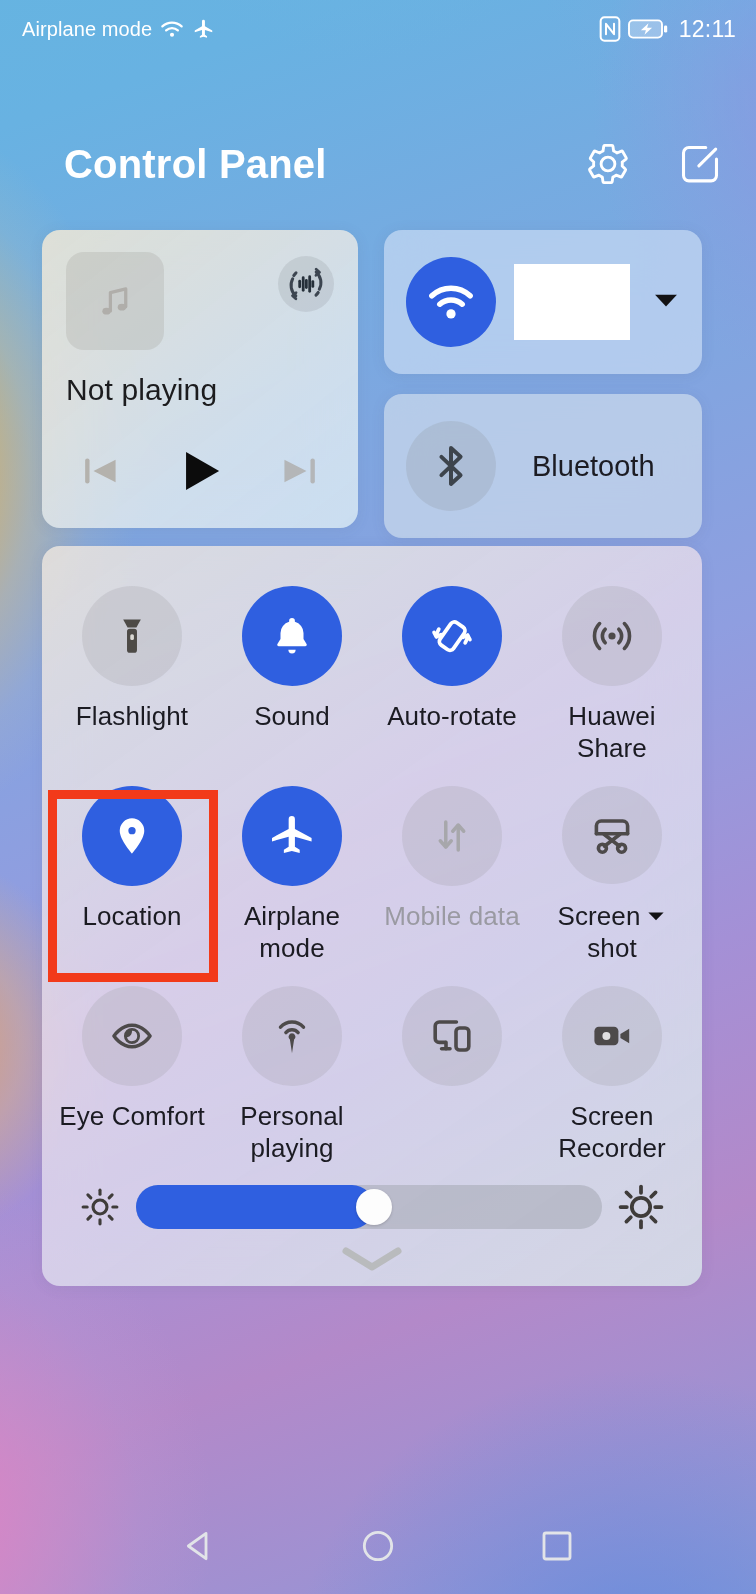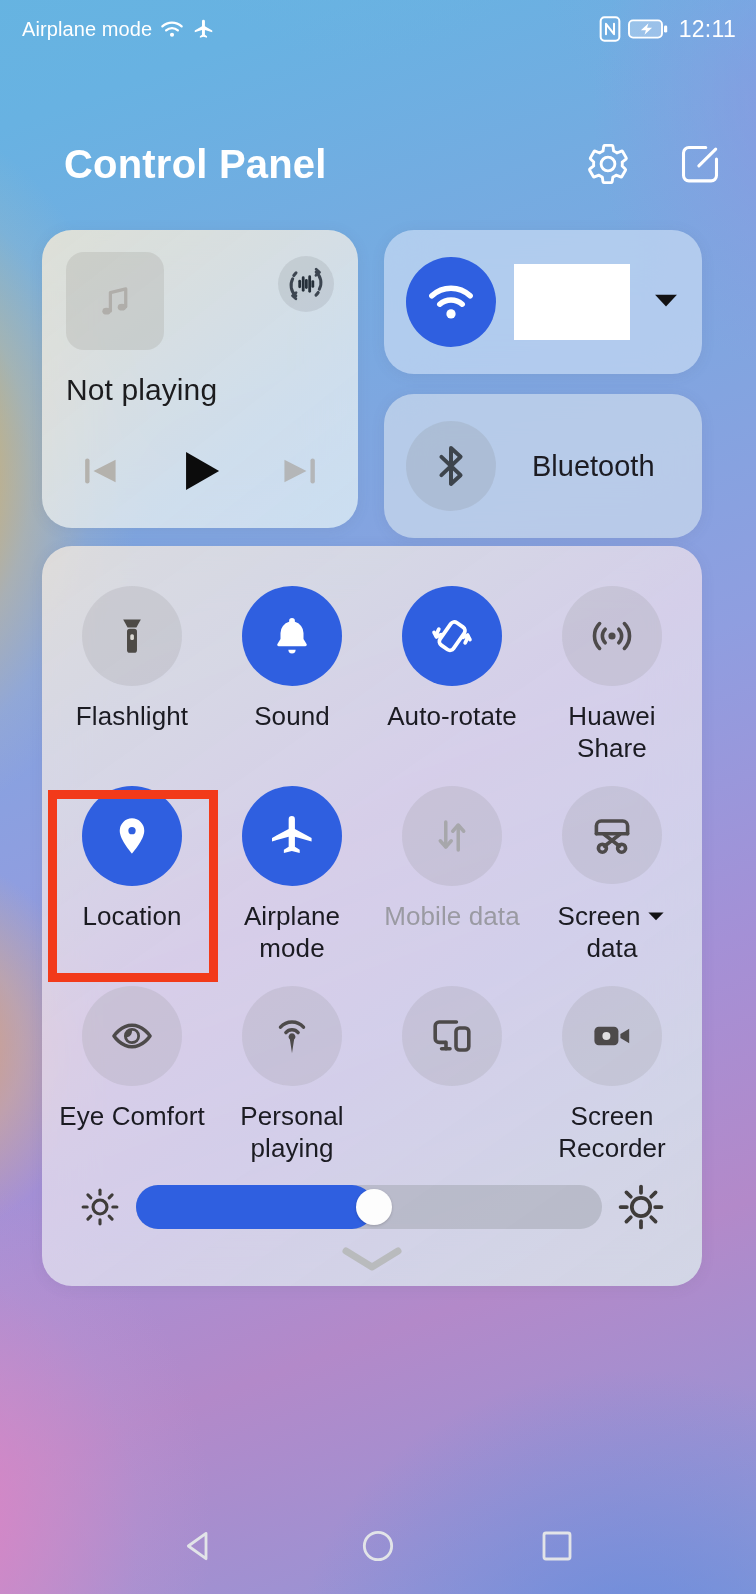--- a/index.html
+++ b/index.html
@@ -102,21 +102,21 @@
     font-size: 40px;
     font-weight: 700;
     letter-spacing: .2px;
   }
   .header-actions { display: flex; align-items: center; gap: 44px; }
   .header-actions .hbtn { width: 48px; height: 48px; display: flex; align-items: center; justify-content: center; cursor: pointer; }
 
   
   .card {
     position: absolute;
-    border-radius: 30px;
+    border-radius: 18px;
     background: rgba(255,255,255,0.42);
     backdrop-filter: blur(26px);
     -webkit-backdrop-filter: blur(26px);
     box-shadow: 0 2px 14px rgba(90,90,120,0.10);
     z-index: 5;
   }
 
   
   #media-card {
     left: 42px; top: 230px; width: 316px; height: 298px;
@@ -543,21 +543,21 @@
             <path d="M8.0 11.6l7.8 6.0M16.0 11.6l-7.8 6.0" stroke="#4d4a4a" stroke-width="1.8" stroke-linecap="round"></path>
             <circle cx="7.2" cy="18.6" r="2.0" fill="none" stroke="#4d4a4a" stroke-width="1.8"></circle>
             <circle cx="16.8" cy="18.6" r="2.0" fill="none" stroke="#4d4a4a" stroke-width="1.8"></circle>
           </svg>
         </span>
       </div>
       <div class="tlabel">
         <span>Screen</span><span class="caret"><svg width="20" height="14" viewBox="0 0 20 14">
               <path d="M2.4 3.4h15.2L10 11.2z" fill="#121214"></path>
             </svg></span><br>
-        <span>data</span>
+        <span>shot</span>
       </div>
     </div>
 
     <div class="tile">
       <div class="bubble">
         <span class="icn">
           <svg width="46" height="46" viewBox="0 0 24 24">
             <path d="M2.6 12S6.2 6.4 12 6.4 21.4 12 21.4 12 17.8 17.6 12 17.6 2.6 12 2.6 12z" fill="none" stroke="#4d4a4a" stroke-width="1.8" stroke-linejoin="round"></path>
             <path d="M12 7.8a4.2 4.2 0 1 0 0 8.4 4.2 4.2 0 0 0 0-8.4zm0 1.5a2.7 2.7 0 1 1-2.6 3.4 3.4 3.4 0 0 0 2.6-3.4z" fill="#4d4a4a"></path>
           </svg>

